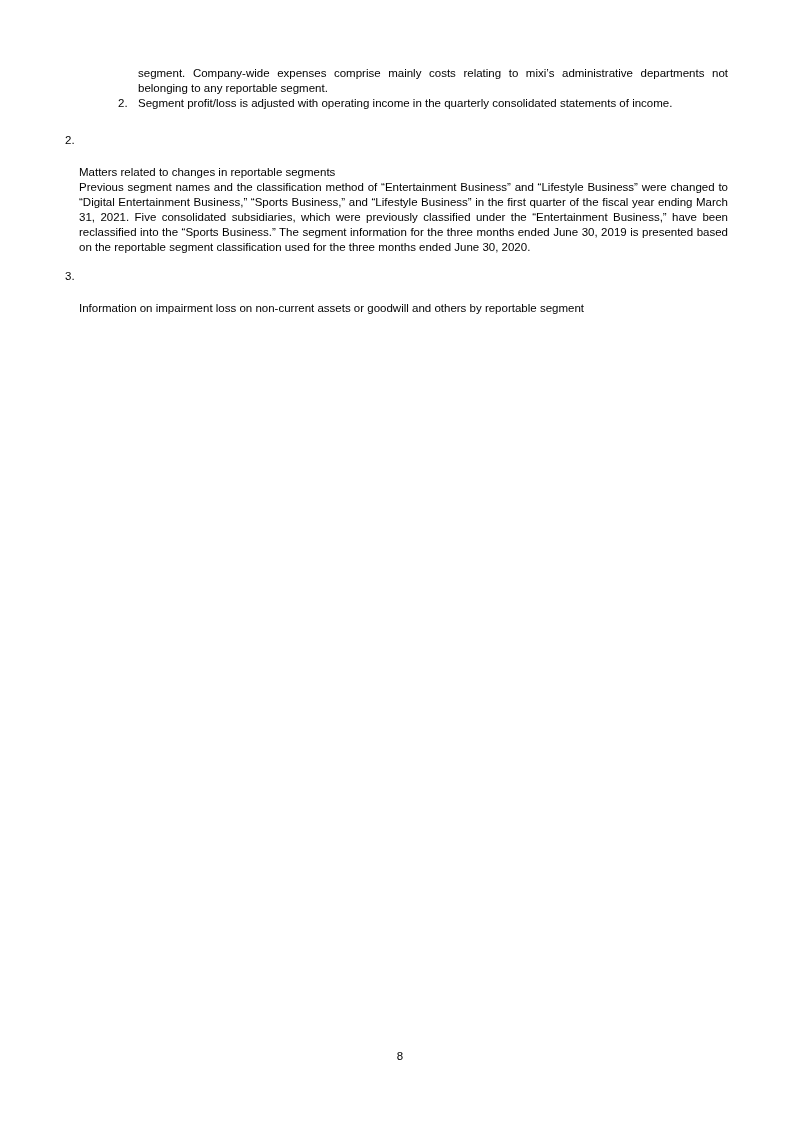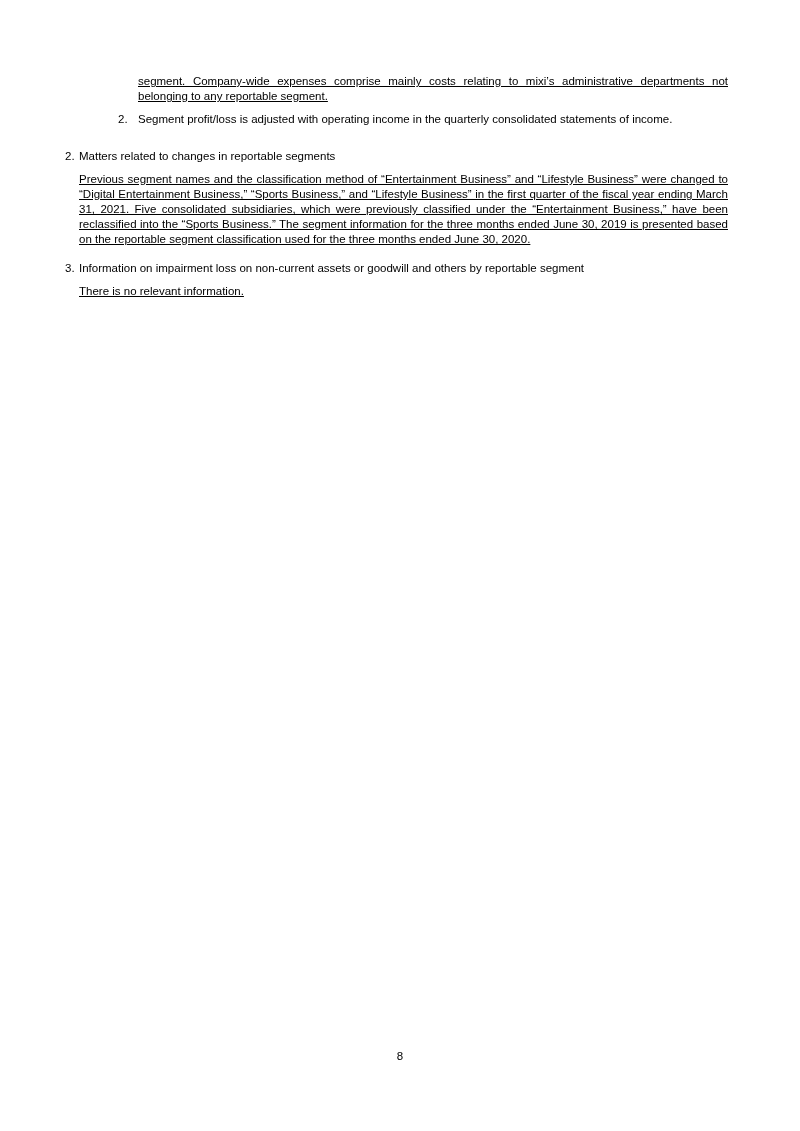--- a/index.html
+++ b/index.html
@@ -18,21 +18,21 @@
     -webkit-font-smoothing: antialiased;
   }
   .page {
     position: relative;
     width: 800px;
     height: 1131px;
     padding-top: 66px;
     box-sizing: border-box;
     overflow: hidden;
   }
-  p { margin: 8px; text-decoration: underline; }
+  p { margin: 0; }
 
   
   .notes-block {
     margin-left: 118px;
     width: 610px;
   }
   .notes-block .cont {
     margin-left: 20px;
     width: 590px;
     text-align: justify;
@@ -43,21 +43,21 @@
 
   
   .section {
     margin-left: 65px;
     width: 663px;
   }
   .section-2 { margin-top: 22px; }
   .section-3 { margin-top: 14px; }
   .section-head { display: flex; }
   .section-head .num { flex: 0 0 14px; }
-  .section-head .title { flex: 1 1 auto; }
+  .section-head .title { flex: 1 1 auto; margin-top: 32px; }
   .section .body {
     margin-left: 14px;
     width: 649px;
     text-align: justify;
   }
 
   .page-num {
     position: absolute;
     top: 1049px;
     left: 0;
@@ -84,18 +84,17 @@
       <span class="title">Matters related to changes in reportable segments</span>
     </div>
     <p class="body">Previous segment names and the classification method of “Entertainment Business” and “Lifestyle Business” were changed to “Digital Entertainment Business,” “Sports Business,” and “Lifestyle Business” in the first quarter of the fiscal year ending March 31, 2021. Five consolidated subsidiaries, which were previously classified under the “Entertainment Business,” have been reclassified into the “Sports Business.” The segment information for the three months ended June 30, 2019 is presented based on the reportable segment classification used for the three months ended June 30, 2020.</p>
   </div>
 
   <div class="section section-3">
     <div class="section-head">
       <span class="num">3.</span>
       <span class="title">Information on impairment loss on non-current assets or goodwill and others by reportable segment</span>
     </div>
-    <p class="body">There is no relevant information.</p>
   </div>
 
   <div class="page-num">8</div>
 
 </div>
 
 </body></html>

